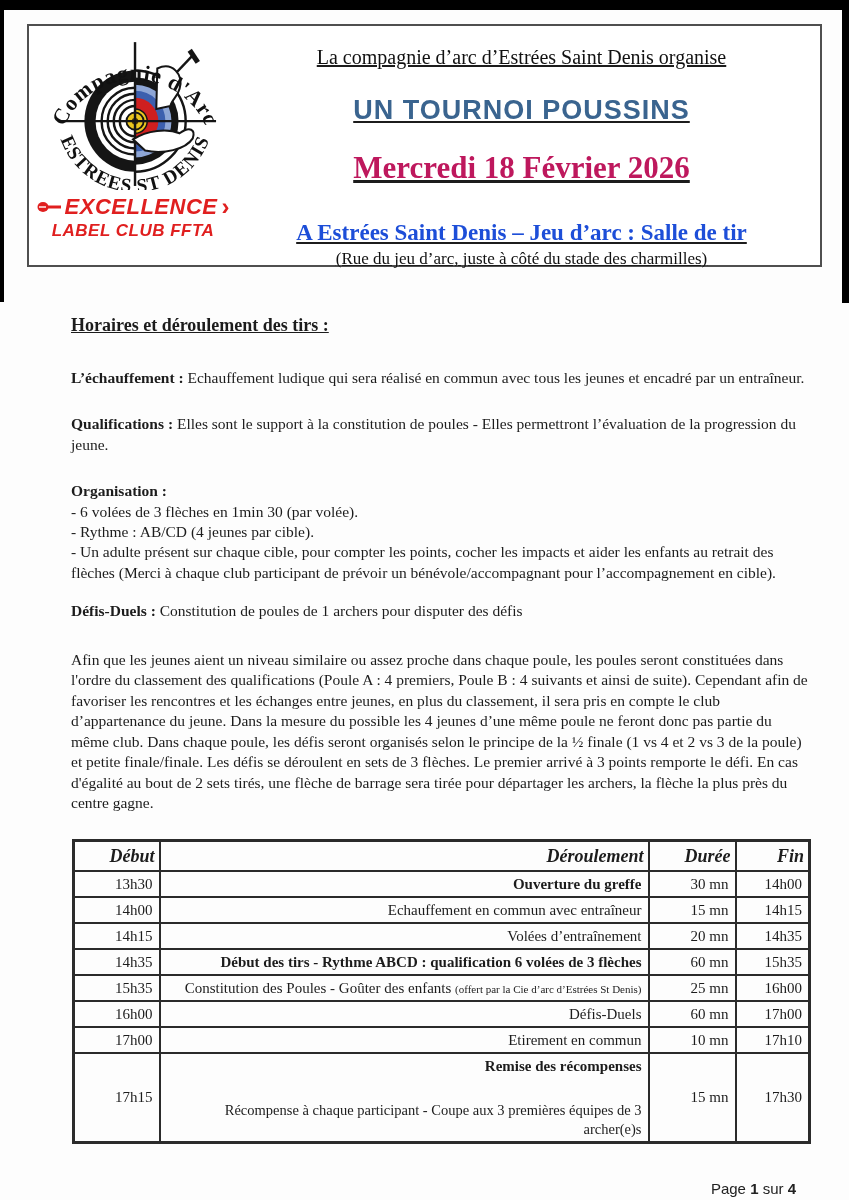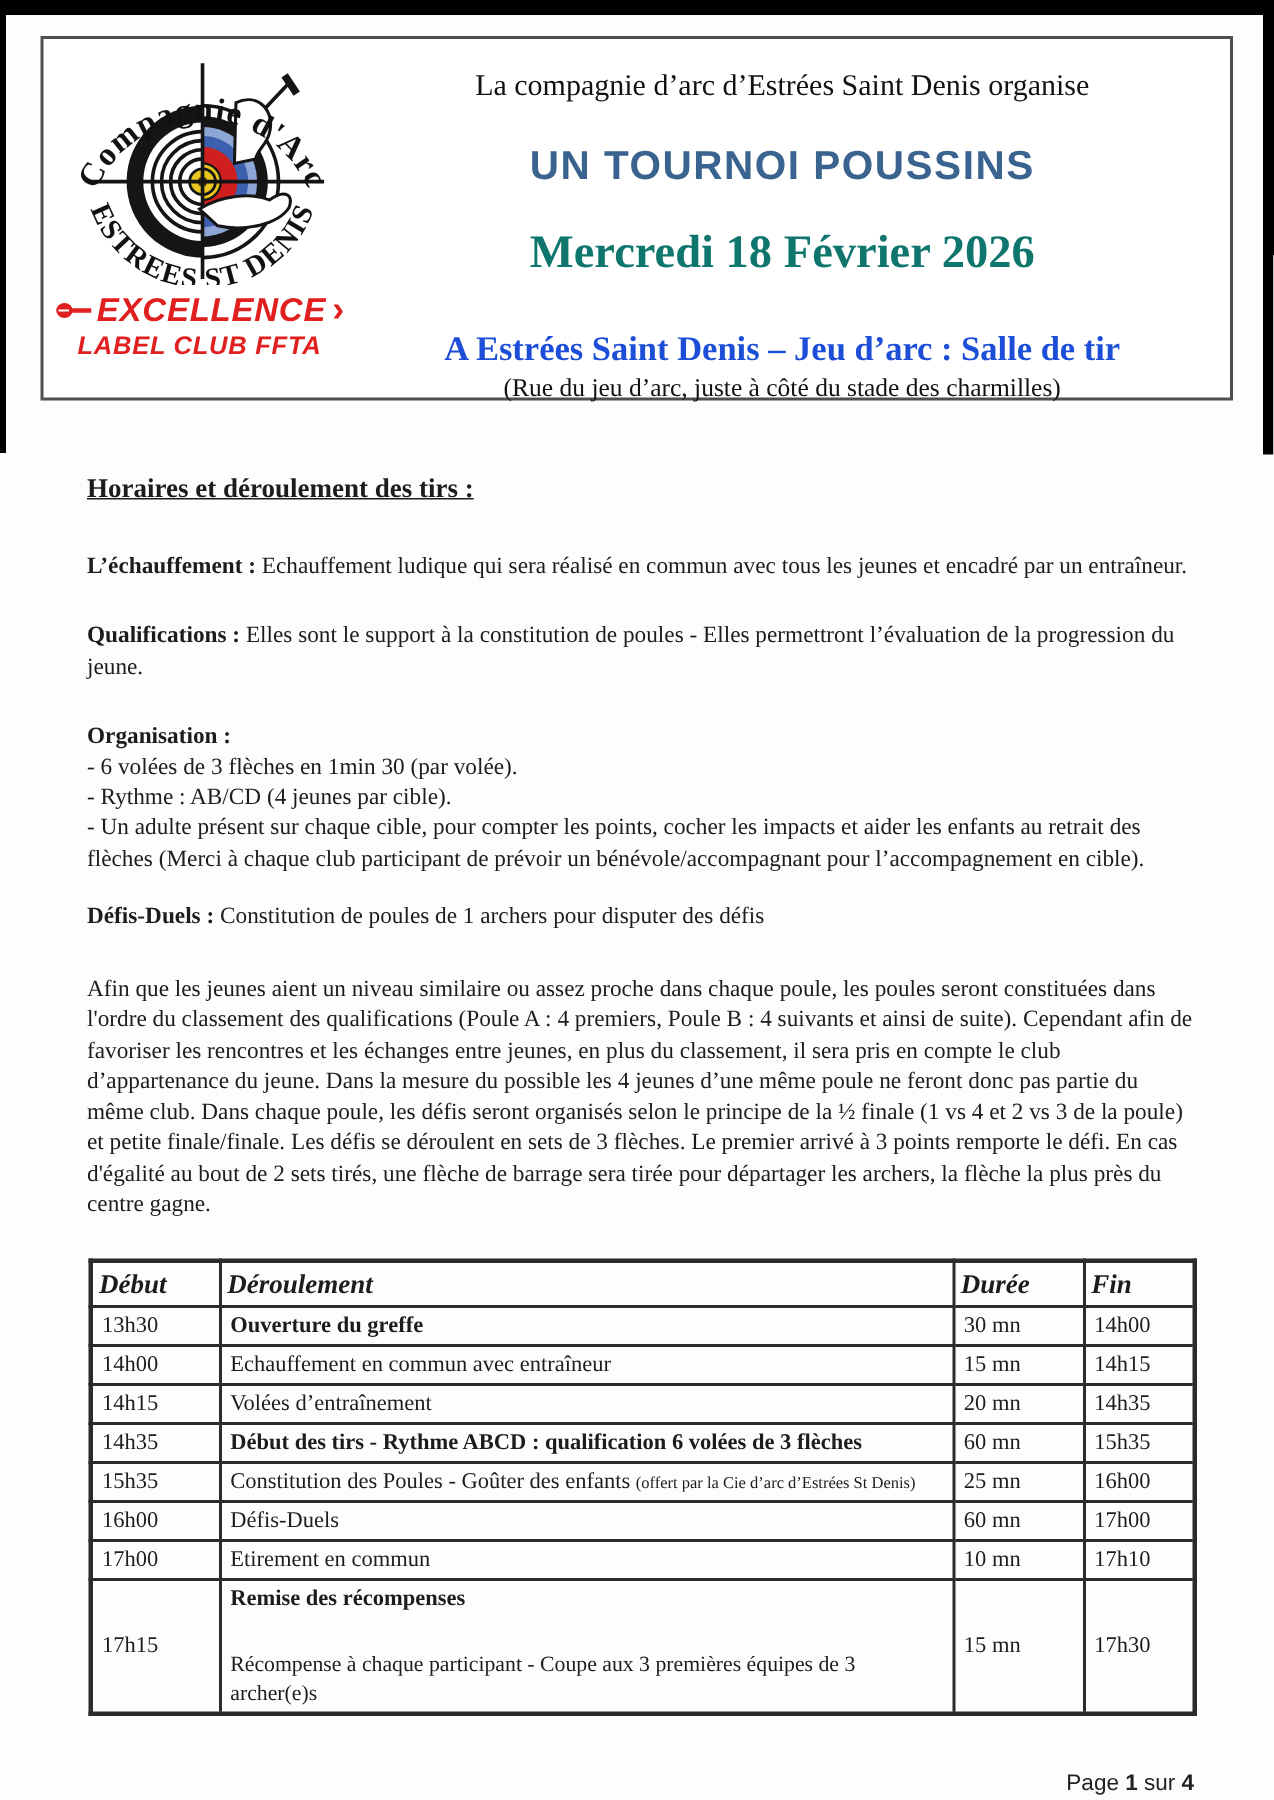--- a/index.html
+++ b/index.html
@@ -11,59 +11,59 @@
   .top-bar{position:absolute;left:0;top:0;width:849px;height:10px;background:#000;}
   .edge-left{position:absolute;left:0;top:0;width:4px;height:302px;background:#000;}
   .edge-right{position:absolute;right:0;top:0;width:7px;height:303px;background:#000;}
 
   
   .header-box{
     position:absolute;left:27px;top:24px;width:795px;height:243px;
     border:2px solid #4f4f4f;box-sizing:border-box;display:flex;background:#fff;
   }
   .logo-col{width:208px;padding-top:6px;display:flex;flex-direction:column;align-items:center;}
-  .head-col{flex:1;text-align:center;padding:20px 14px 0 0;}
+  .head-col{flex:1;text-align:center;padding:20px 14px 0 0;text-decoration:underline;}
 
   .organizer{font-size:20px;color:#111;}
   .main-title{
     margin-top:26px;font-family:"Liberation Sans",sans-serif;font-weight:bold;
     font-size:27px;letter-spacing:1px;color:#3a648f;
   }
-  .date-line{margin-top:24px;font-size:31px;font-weight:bold;color:#0f766e;}
+  .date-line{margin-top:24px;font-size:31px;font-weight:bold;color:#be185d;}
   .location-line{margin-top:34px;font-size:23px;font-weight:bold;color:#1d4ed8;}
   .location-note{margin-top:3px;font-size:17px;color:#111;}
 
   .excellence-row{display:flex;align-items:center;gap:4px;margin-top:4px;}
   .excellence-txt{
     font-family:"Liberation Sans",sans-serif;font-weight:bold;font-style:italic;
     font-size:22px;color:#e01f1f;letter-spacing:.5px;
   }
   .excellence-arrow{font-family:"Liberation Sans",sans-serif;font-weight:bold;font-size:24px;color:#e01f1f;line-height:1;}
   .label-club{
     font-family:"Liberation Sans",sans-serif;font-weight:bold;font-style:italic;
     font-size:17px;color:#e01f1f;margin-top:1px;letter-spacing:.5px;
   }
 
   
-  .content{position:absolute;left:58px;top:314px;width:740px;font-size:15.5px;line-height:1.32;}
+  .content{position:absolute;left:71px;top:314px;width:740px;font-size:15.5px;line-height:1.32;}
   .section-heading{font-size:18px;font-weight:bold;text-decoration:underline;margin:0 0 30px 0;}
   .para{margin:0 0 26px 0;}
   .para b{font-weight:bold;}
   .org-block{margin:0 0 18px 0;}
   .org-label{font-weight:bold;}
   .big-para{margin:28px 0 0 0;}
   sup{font-size:10px;}
 
   
   .sched-table{
     border-collapse:collapse;table-layout:fixed;width:736px;margin:26px 0 0 1px;
     border:3px solid #2b2b2b;
   }
   .sched-table th,.sched-table td{
-    border:2px solid #2b2b2b;text-align:left;vertical-align:middle;
+    border:2px solid #2b2b2b;text-align:right;vertical-align:middle;
     padding:1px 6px;font-size:15px;
   }
   .sched-table th{font-size:18px;font-weight:bold;font-style:italic;padding:2px 4px;height:24px;}
   .sched-table td{height:22px;}
   td.bold-cell{font-weight:bold;}
   .cell-note{font-size:11px;}
   .tall-cell{height:78px !important;}
   .tall-main{font-weight:bold;margin-top:2px;}
   .tall-sub{font-weight:normal;margin-top:24px;font-size:14.5px;}
 

